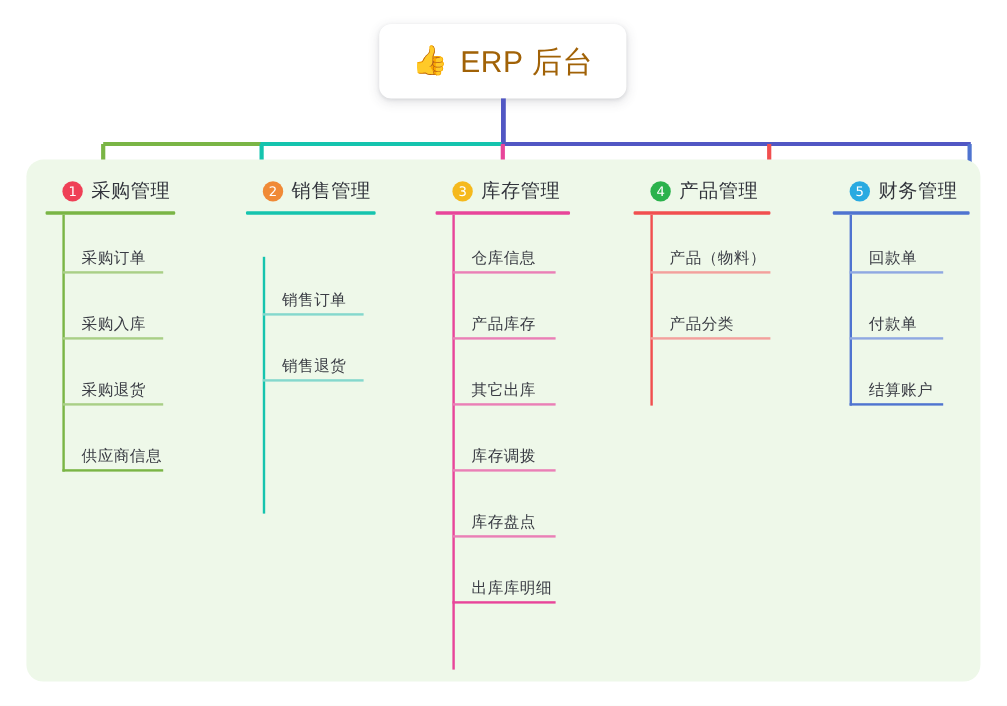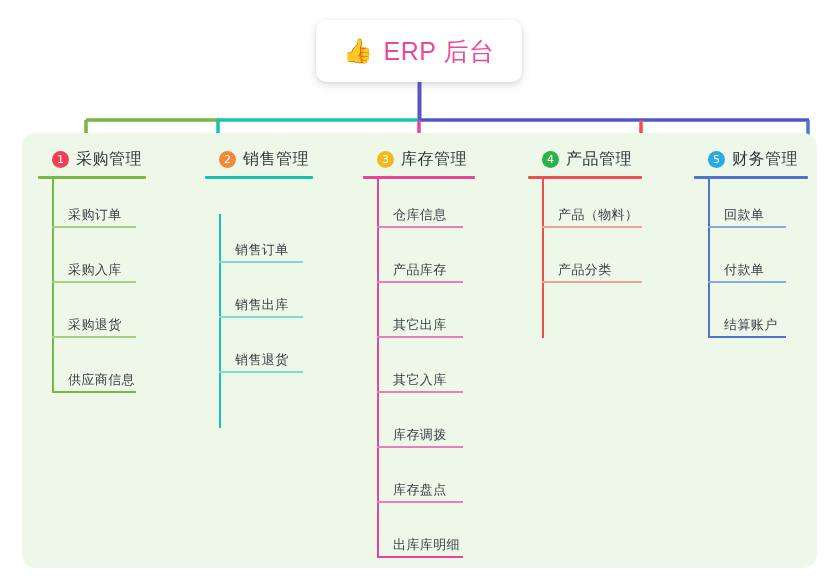--- a/index.html
+++ b/index.html
@@ -12,21 +12,21 @@
 
   
   .title-card{
     position:absolute;left:316px;top:20px;width:206px;height:62px;
     background:#ffffff;border-radius:10px;
     box-shadow:0 3px 10px rgba(60,64,80,.16), 0 1px 3px rgba(60,64,80,.10);
     display:flex;align-items:center;justify-content:center;gap:10px;
     box-sizing:border-box;
   }
   .title-emoji{font-size:24px;line-height:1;display:block;}
-  .title-text{font-size:25px;color:#ec4899;letter-spacing:.5px;white-space:nowrap;}
+  .title-text{font-size:25px;color:#a16207;letter-spacing:.5px;white-space:nowrap;}
 
   
   .panel{
     position:absolute;left:22px;top:133px;width:795px;height:435px;
     background:#eef8e9;border-radius:14px;
   }
 
   
   .connectors{position:absolute;left:0;top:0;width:839px;height:200px;overflow:visible;}
 
@@ -107,24 +107,20 @@
           <span class="col-title">销售管理</span>
         </div>
         <div class="head-rule" style="background: rgb(21, 196, 174); width: 108px;"></div>
         <div class="items" style="height: 220px; margin-top: 35px;">
           <div class="spine" style="background: rgb(21, 196, 174); height: 214px;"></div>
           <div class="item">
             <span class="item-label">销售订单</span>
             <div class="item-rule" style="background: rgb(132, 216, 205); width: 84px;"></div>
           </div>
           <div class="item">
-            <span class="item-label">销售出库</span>
-            <div class="item-rule" style="background: rgb(132, 216, 205); width: 84px;"></div>
-          </div>
-          <div class="item">
             <span class="item-label">销售退货</span>
             <div class="item-rule" style="background: rgb(132, 216, 205); width: 84px;"></div>
           </div>
         </div>
       </div>
       <div class="col" style="left: 363px;">
         <div class="col-head">
           <span class="badge" style="background: rgb(245, 185, 29);">3</span>
           <span class="col-title">库存管理</span>
         </div>
@@ -137,24 +133,20 @@
           </div>
           <div class="item">
             <span class="item-label">产品库存</span>
             <div class="item-rule" style="background: rgb(234, 127, 182); width: 86px;"></div>
           </div>
           <div class="item">
             <span class="item-label">其它出库</span>
             <div class="item-rule" style="background: rgb(234, 127, 182); width: 86px;"></div>
           </div>
           <div class="item">
-            <span class="item-label">其它入库</span>
-            <div class="item-rule" style="background: rgb(234, 127, 182); width: 86px;"></div>
-          </div>
-          <div class="item">
             <span class="item-label">库存调拨</span>
             <div class="item-rule" style="background: rgb(234, 127, 182); width: 86px;"></div>
           </div>
           <div class="item">
             <span class="item-label">库存盘点</span>
             <div class="item-rule" style="background: rgb(234, 127, 182); width: 86px;"></div>
           </div>
           <div class="item">
             <span class="item-label">出库库明细</span>
             <div class="item-rule" style="background: rgb(232, 69, 154); width: 86px;"></div>

